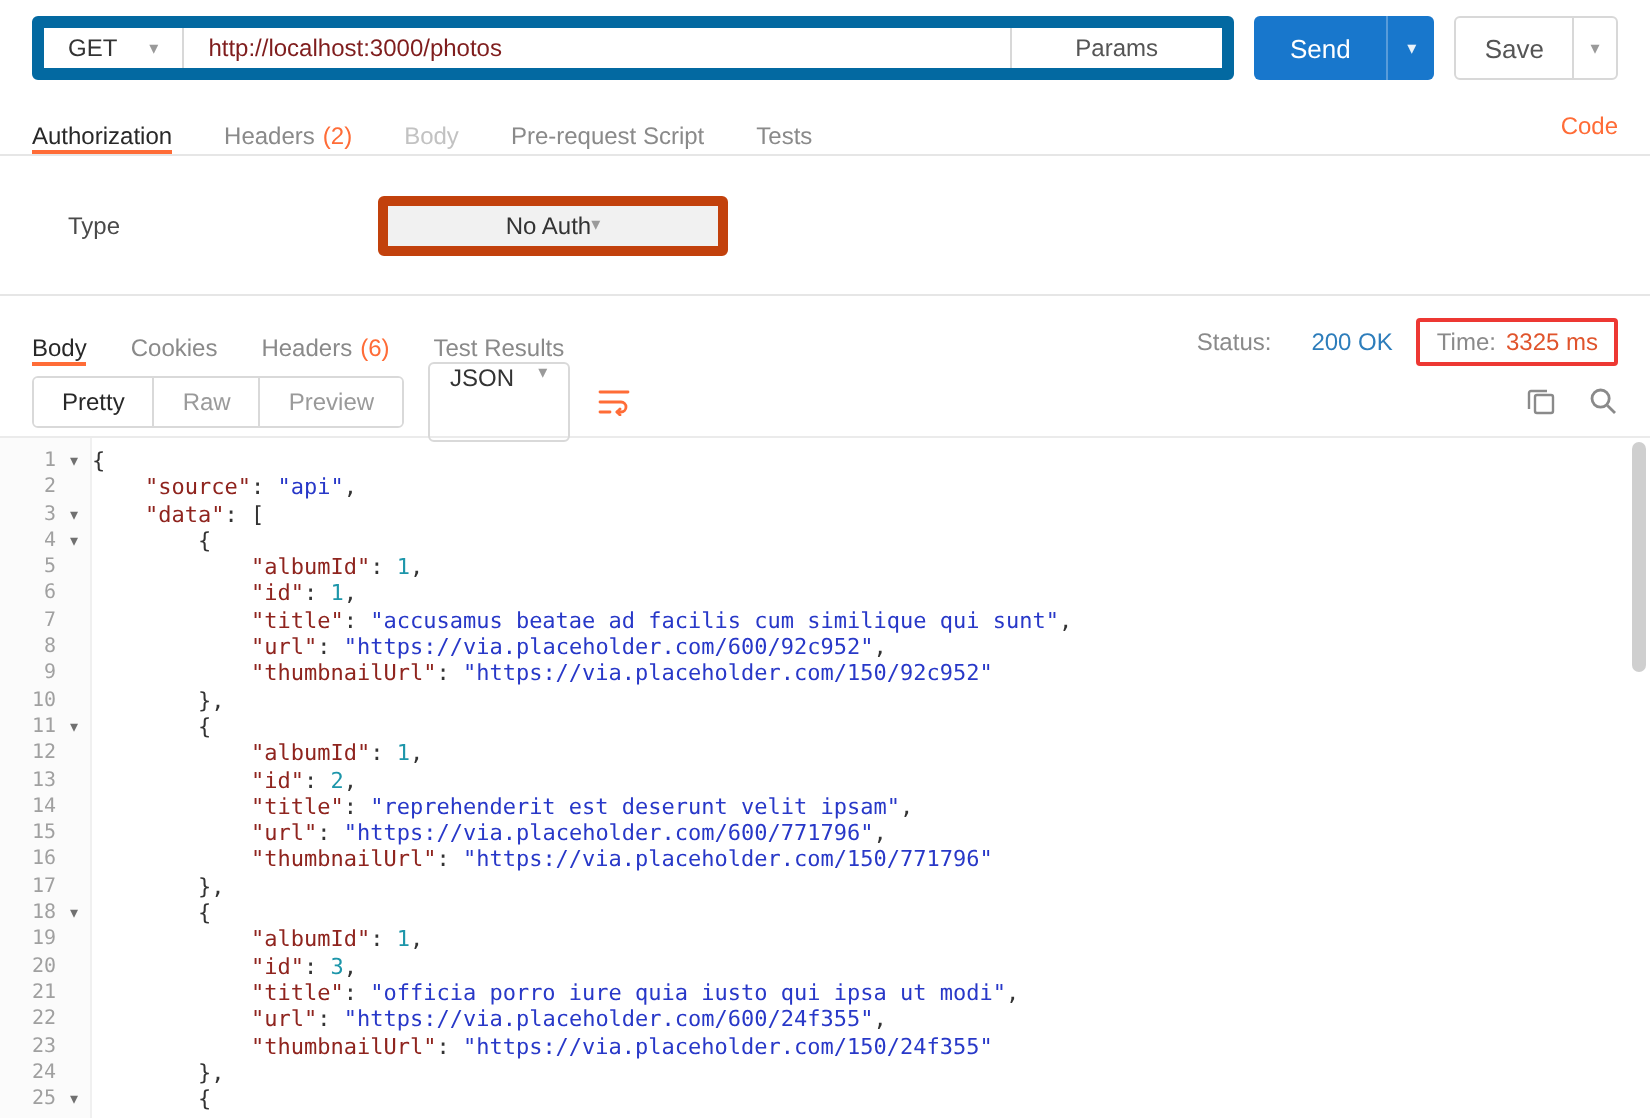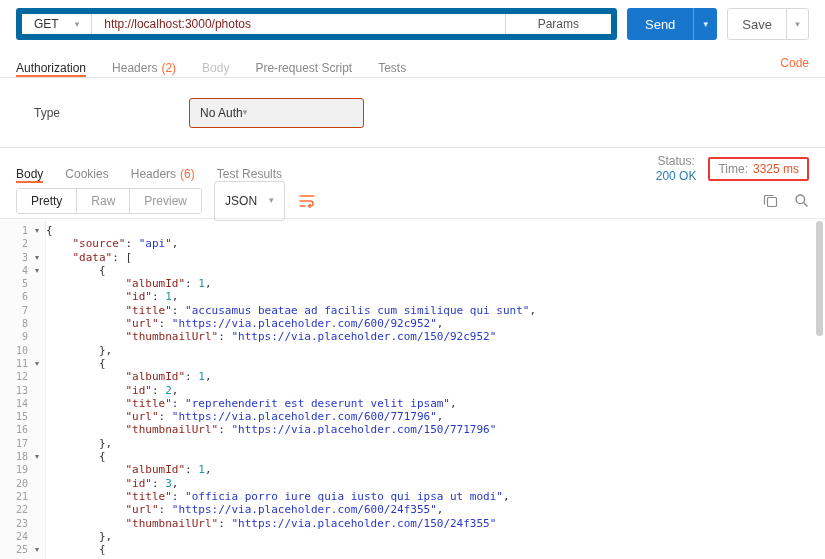--- a/index.html
+++ b/index.html
@@ -29,37 +29,37 @@
   .resp-tabs { height:35px; gap:22px; border-bottom:none; }
   .rtab { display:flex; align-items:center; gap:4px; border-bottom:2px solid transparent; cursor:pointer; white-space:nowrap; }
   .rtab.active { color:#282828; border-bottom-color:var(--accent); }
   .rtab.dim { color:#c2c2c2; }
   .count { color:var(--accent); }
   .code-link { margin-left:auto; align-self:center; color:var(--accent); font-size:12px; cursor:pointer; }
 
   
   .auth-panel { height:70px; border-bottom:1px solid #e6e6e6; display:flex; align-items:center; padding:0 16px; }
   .type-label { margin-left:18px; width:155px; font-size:12px; color:#4a4a4a; }
-  .noauth-select { width:175px; height:30px; background:#f1f1f1; border:1px solid #c2410c; border-radius:3px; display:flex; align-items:center; justify-content:flex-start; padding:0 10px; font-size:12px; color:#333; cursor:pointer; }
+  .noauth-select { width:175px; height:30px; background:#f1f1f1; border:5px solid #c2410c; border-radius:3px; display:flex; align-items:center; justify-content:center; padding:0 10px; font-size:12px; color:#333; cursor:pointer; }
 
   
   .resp-meta { margin-left:auto; display:flex; align-items:center; gap:12px; font-size:12px; }
-  .meta-pair { display:flex; align-items:center; gap:1px;flex-direction:column; }
+  .meta-pair { display:flex; align-items:center; gap:20px; }
   .meta-label { color:#8a8a8a; }
   .status-value { color:var(--status-blue); }
   .time-box { display:flex; align-items:center; gap:5px; border:2px solid var(--annotation-red); border-radius:2px; padding:3px 8px; }
   .time-value { color:var(--time-red); }
 
   
   .resp-toolbar { height:36px; display:flex; align-items:center; padding:0 16px; gap:12px; border-bottom:1px solid #ebebeb; }
   .segmented { display:flex; height:26px; border:1px solid #d9d9d9; border-radius:3px; overflow:hidden; }
   .seg { padding:0 14px; font-size:12px; color:#9a9a9a; border-right:1px solid #d9d9d9; display:flex; align-items:center; background:#fff; }
   .seg.active { color:#282828; }
   .seg.last { border-right:none; }
-  .json-select { height:40px; border:1px solid #d9d9d9; border-radius:3px; display:flex; align-items:center; gap:12px; padding:0 10px; font-size:12px; color:#333; cursor:pointer; }
+  .json-select { height:40px; border:1px solid #d9d9d9; border-radius:3px; display:flex; gap:12px; padding:0 10px; font-size:12px; color:#333; cursor:pointer; }
   .wrap-icon { color:var(--accent); display:flex; align-items:center; cursor:pointer; margin-left:2px; }
   .toolbar-right { margin-left:auto; display:flex; align-items:center; gap:16px; }
   .tool-icon { display:flex; align-items:center; cursor:pointer; color:#8a8a8a; }
 
   
   .code-area { position:relative; height:340px; overflow:hidden; }
   .gutter-bg { position:absolute; left:0; top:0; bottom:0; width:46px; background:#fbfbfb; border-right:1px solid #f0f0f0; }
   #code-lines { position:relative; padding-top:5px; }
   .code-line { display:flex; line-height:13.3px; }
   .gutter-num { flex:none; width:28px; text-align:right; color:#a0a0a0; font-family:"DejaVu Sans Mono", monospace; font-size:10px; }

